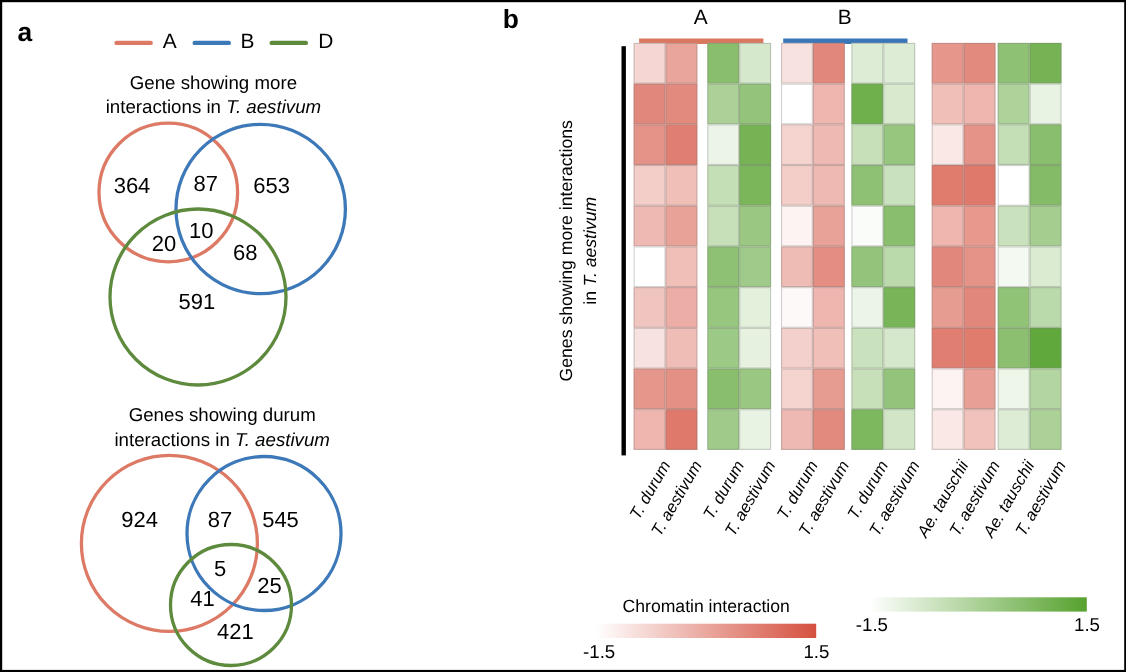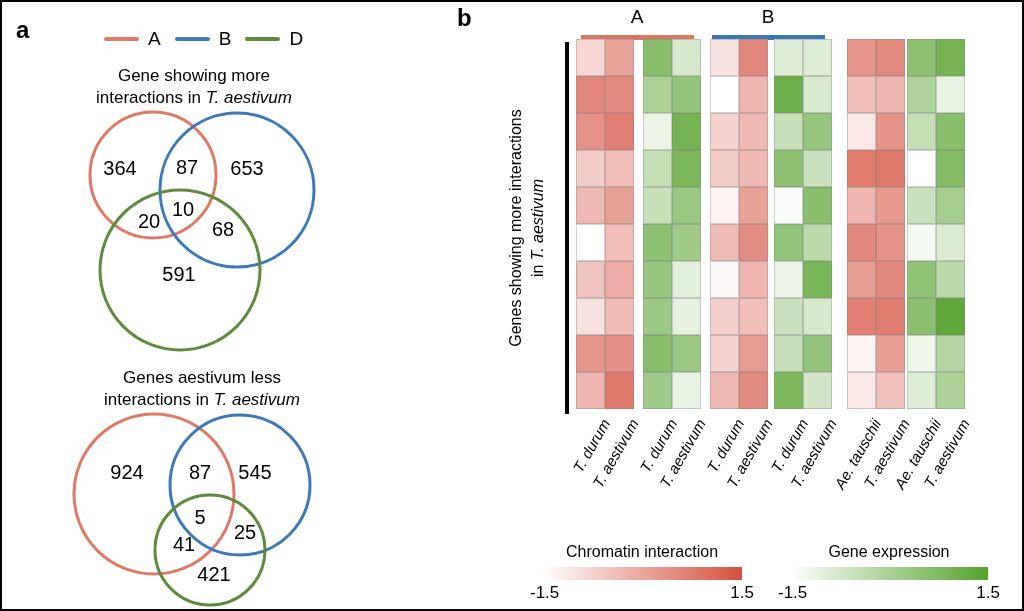--- a/index.html
+++ b/index.html
@@ -99,21 +99,21 @@
     <text x="58" y="68">364</text>
     <text x="125" y="67">87</text>
     <text x="185" y="68">653</text>
     <text x="87" y="121">20</text>
     <text x="121" y="109">10</text>
     <text x="161" y="129">68</text>
     <text x="117" y="174">591</text>
   </svg>
 
   <div class="venn-title" id="venn2-title">
-    <span>Genes aestivum less</span><br>
+    <span>Genes showing durum</span><br>
     <span>interactions in </span><span class="it">T. aestivum</span>
   </div>
 
   <svg class="venn-svg" id="venn2" width="270" height="209" viewBox="0 0 270 209">
     <circle cx="102" cy="92" r="80" style="stroke: rgb(221, 122, 102);"></circle>
     <circle cx="188" cy="83" r="70" style="stroke: rgb(61, 121, 184);"></circle>
     <circle cx="158" cy="148" r="55" style="stroke: rgb(93, 138, 60);"></circle>
     <text x="75" y="77">924</text>
     <text x="148" y="77">87</text>
     <text x="203" y="77">545</text>
@@ -276,21 +276,20 @@
   <div class="scale-legend" id="scale-chromatin">
     <div class="title">Chromatin interaction</div>
     <div class="grad" style="background: linear-gradient(to right, rgb(255, 255, 255), rgb(213, 80, 62));"></div>
     <div class="ticks">
       <span>-1.5</span>
       <span>1.5</span>
     </div>
   </div>
 
   <div class="scale-legend" id="scale-expression">
-    <div class="title">Gene expression</div>
     <div class="grad" style="background: linear-gradient(to right, rgb(255, 255, 255), rgb(86, 162, 46));"></div>
     <div class="ticks">
       <span>-1.5</span>
       <span>1.5</span>
     </div>
   </div>
 
 </div>
 
 </body></html>

